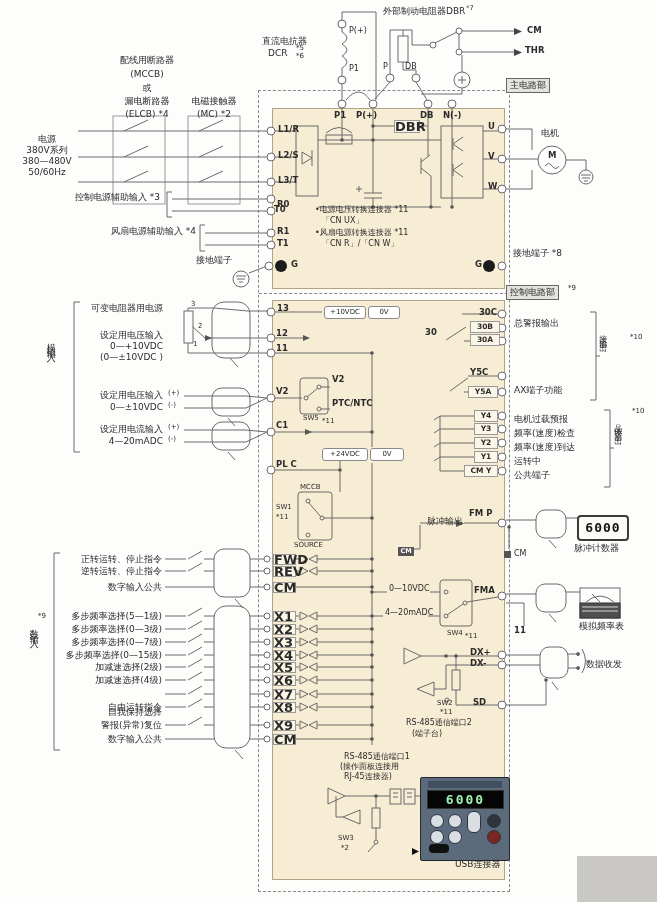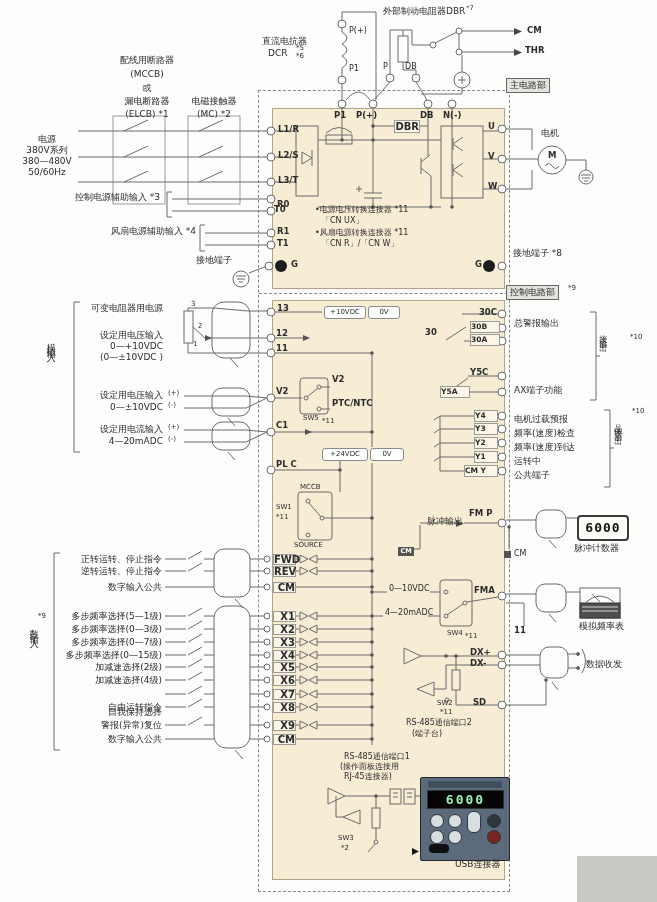--- a/index.html
+++ b/index.html
@@ -8,24 +8,24 @@
   .lbl{position:absolute;font-size:9px;line-height:1.15;white-space:nowrap;}
   .r{text-align:right;}
   .c{text-align:center;}
   .s8{font-size:8px;}
   .s7{font-size:7px;}
   .sup{font-size:6.5px;vertical-align:super;margin-left:1px;}
   .term{font-size:8.5px;font-weight:bold;}
   .vert{writing-mode:vertical-rl;letter-spacing:3px;}
   .pill{position:absolute;border:1px solid #8a8a8a;background:#fff;border-radius:3px;
         font-size:7px;line-height:11px;text-align:center;}
-  .ttag{position:absolute;border:1px solid #9a9a9a;background:#fcf6e8;font-size:10px;
-        line-height:9px;text-align:right;font-weight:bold;}
+  .ttag{position:absolute;border:1px solid #9a9a9a;background:#fcf6e8;font-size:13px;
+        line-height:9px;text-align:left;font-weight:bold;}
   .otag{position:absolute;border:1px solid #9a9a9a;background:#fcf6e8;font-size:7.5px;
-        line-height:10px;font-weight:bold;}
+        line-height:10px;text-align:center;font-weight:bold;}
   .gbox{position:absolute;background:#e4e3df;border:1px solid #666;font-size:9px;
         line-height:13px;padding:0 3px;}
   .beige{position:absolute;background:#f7ecd4;border:1px solid #b3a385;}
   .dashbox{position:absolute;border:1px dashed #888;}
   svg{position:absolute;left:0;top:0;}
   .kp{position:absolute;left:420px;top:777px;width:88px;height:82px;background:#5b6b7c;
       border:1px solid #22282e;border-radius:2px;}
   .kp-strip{position:absolute;left:7px;top:3px;width:74px;height:7px;background:#41505e;border-radius:1px;}
   .kp-disp{position:absolute;left:6px;top:12px;width:75px;height:17px;background:#050505;border:1px solid #333;
       color:#9ef0b0;font-family:"DejaVu Sans Mono",monospace;font-size:13px;font-weight:bold;
@@ -335,21 +335,21 @@
   <div class="lbl s8" style="left:349px;top:26px">P(+)</div>
   <div class="lbl s8" style="left:349px;top:64px">P1</div>
   <div class="lbl s8" style="left:383px;top:62px">P</div>
   <div class="lbl s8" style="left:405px;top:62px">DB</div>
   <div class="gbox" style="left:506px;top:78px">主电路部</div>
 
   <div class="lbl c" style="left:92px;top:55px;width:110px">配线用断路器</div>
   <div class="lbl c" style="left:92px;top:69px;width:110px">(MCCB)</div>
   <div class="lbl c" style="left:92px;top:83px;width:110px">或</div>
   <div class="lbl c" style="left:92px;top:96px;width:110px">漏电断路器</div>
-  <div class="lbl c" style="left:92px;top:109px;width:110px">(ELCB) *1</div>
+  <div class="lbl c" style="left:92px;top:109px;width:110px">(ELCB) *4</div>
   <div class="lbl c" style="left:183px;top:96px;width:62px">电磁接触器</div>
   <div class="lbl c" style="left:183px;top:109px;width:62px">(MC) *2</div>
   <div class="lbl c" style="left:16px;top:134px;width:62px">电源</div>
   <div class="lbl c" style="left:16px;top:145px;width:62px">380V系列</div>
   <div class="lbl c" style="left:16px;top:156px;width:62px">380—480V</div>
   <div class="lbl c" style="left:16px;top:167px;width:62px">50/60Hz</div>
   <div class="lbl r" style="left:28px;top:192px;width:132px">控制电源辅助输入 *3</div>
   <div class="lbl r" style="left:64px;top:226px;width:132px">风扇电源辅助输入 *4</div>
   <div class="lbl" style="left:196px;top:255px">接地端子</div>
 
@@ -445,21 +445,21 @@
   <div class="ttag" style="left:273px;top:734px;width:21px;height:9px">CM</div>
 
   <div class="lbl r term" style="left:455px;top:308px;width:42px">30C</div>
   <div class="otag" style="left:470px;top:321px;width:28px;height:10px">30B</div>
   <div class="otag" style="left:470px;top:334px;width:28px;height:10px">30A</div>
   <div class="lbl term" style="left:425px;top:328px">30</div>
   <div class="lbl" style="left:514px;top:318px">总警报输出</div>
   <div class="lbl vert s8" style="left:598px;top:328px;height:56px">接点输出</div>
   <div class="lbl s7" style="left:630px;top:333px">*10</div>
   <div class="lbl term" style="left:470px;top:368px">Y5C</div>
-  <div class="otag" style="left:440px;top:386px;width:28px;height:10px">Y5A</div>
+  <div class="otag" style="left:468px;top:386px;width:28px;height:10px">Y5A</div>
   <div class="lbl" style="left:514px;top:385px">AX端子功能</div>
   <div class="otag" style="left:474px;top:410px;width:22px;height:10px">Y4</div>
   <div class="otag" style="left:474px;top:423px;width:22px;height:10px">Y3</div>
   <div class="otag" style="left:474px;top:437px;width:22px;height:10px">Y2</div>
   <div class="otag" style="left:474px;top:451px;width:22px;height:10px">Y1</div>
   <div class="otag" style="left:464px;top:465px;width:32px;height:10px">CM Y</div>
   <div class="lbl" style="left:514px;top:414px">电机过载预报</div>
   <div class="lbl" style="left:514px;top:428px">频率(速度)检查</div>
   <div class="lbl" style="left:514px;top:442px">频率(速度)到达</div>
   <div class="lbl" style="left:514px;top:456px">运转中</div>

